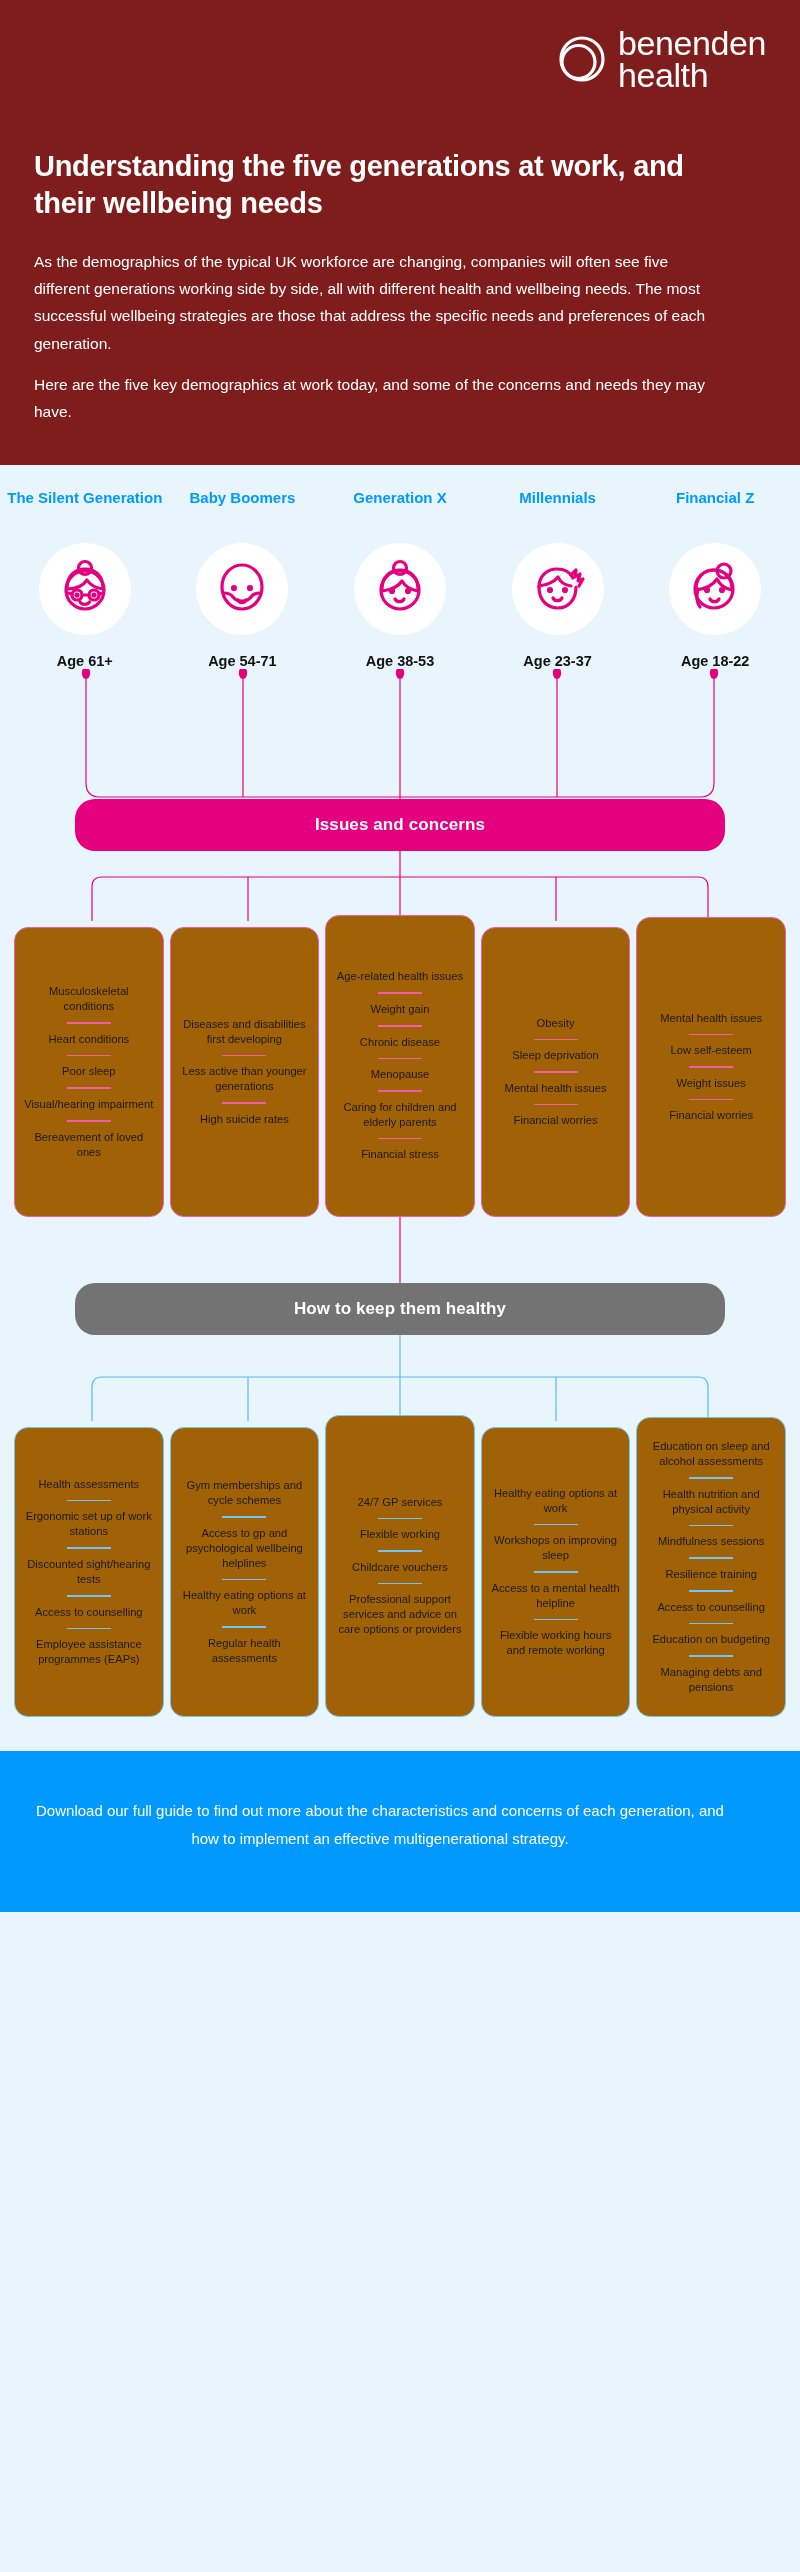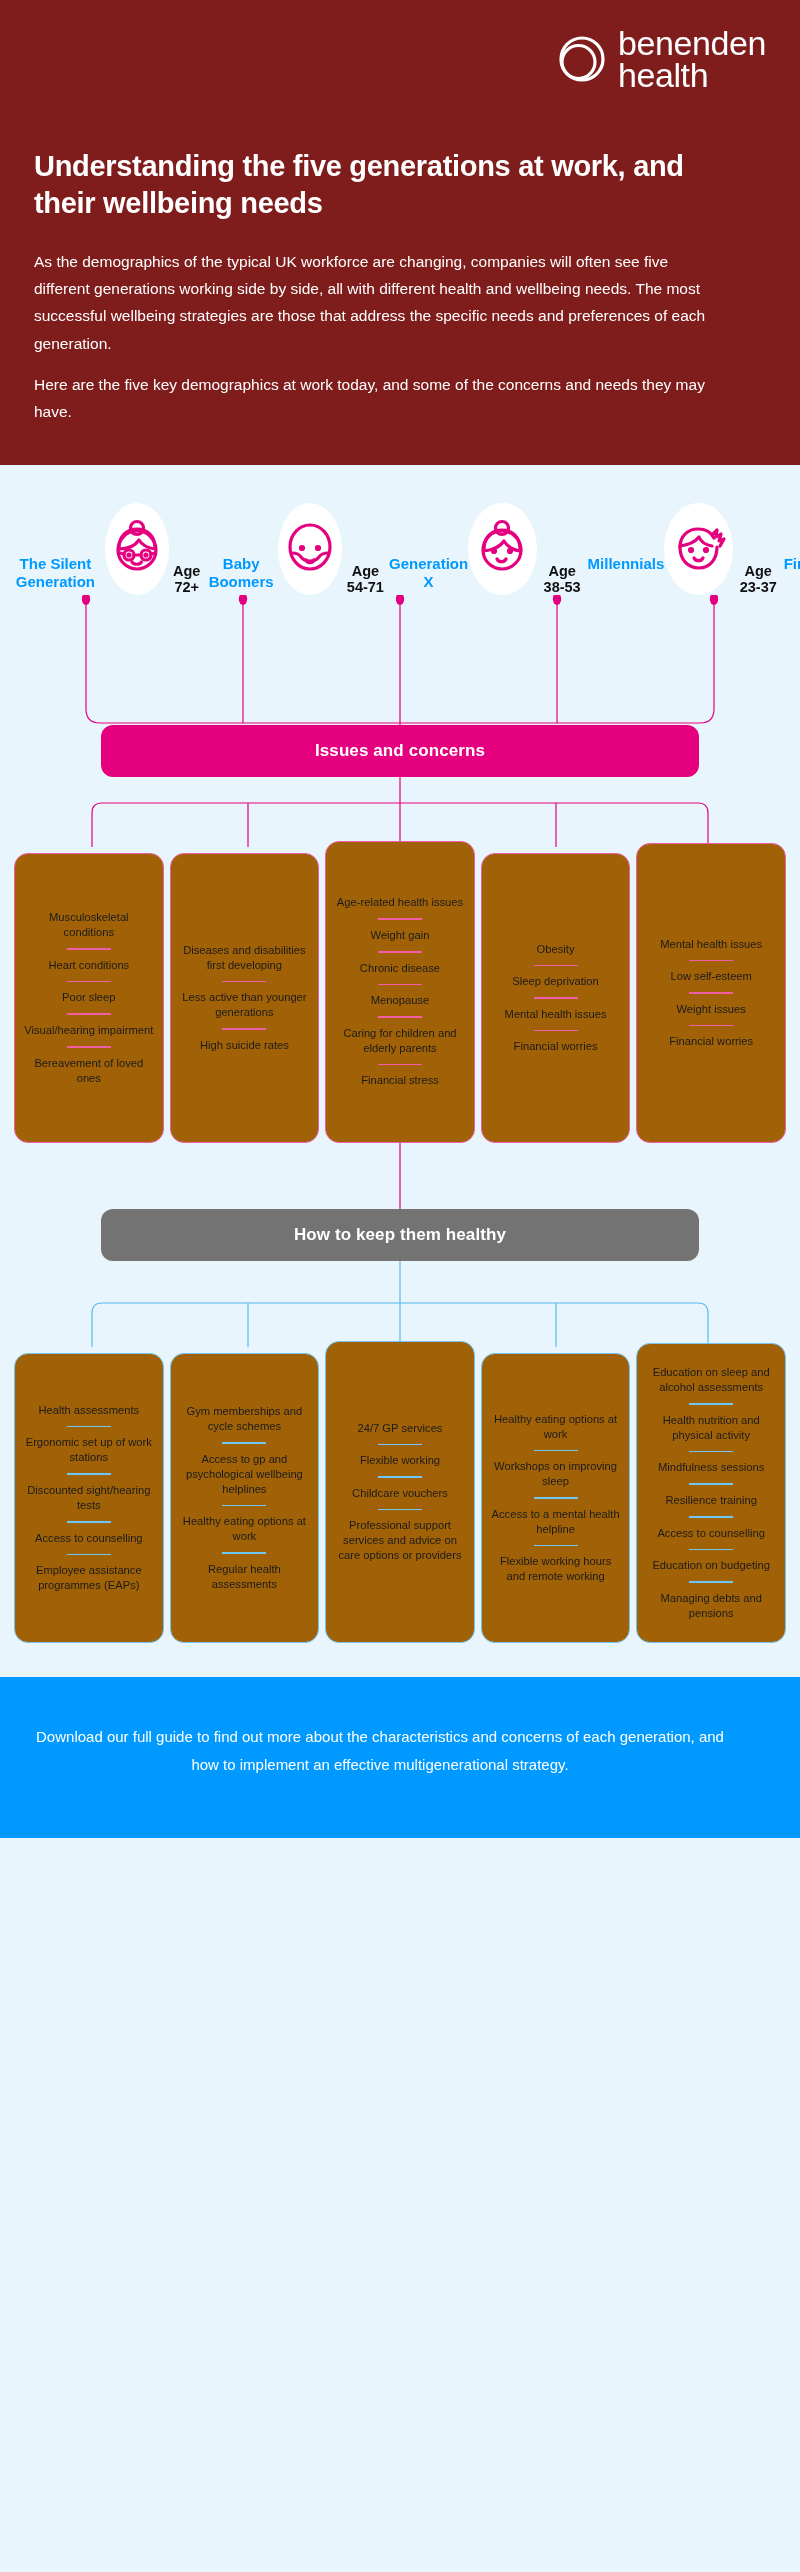--- a/index.html
+++ b/index.html
@@ -49,22 +49,22 @@
   .para.second { margin-top: 14px; }
 
   
   .gens {
     display: flex;
     padding: 24px 6px 0 6px;
   }
   .gen-col {
     flex: 1 1 0;
     display: flex;
-    flex-direction: row;
-    align-items: flex-end;
+    flex-direction: column;
+    align-items: center;
   }
   .gen-name {
     color: #0099ff;
     font-weight: bold;
     font-size: 15px;
     line-height: 1.22;
     text-align: center;
     min-height: 40px;
     display: flex;
     align-items: flex-start;
@@ -84,22 +84,22 @@
     margin-top: 18px;
     text-align: center;
   }
 
   
   .conn { display: block; width: 800px; }
 
   
   .banner-wrap { display: flex; justify-content: center; }
   .banner {
-    width: 598px;
-    border-radius: 12px;
+    width: 650px;
+    border-radius: 20px;
     text-align: center;
     color: #ffffff;
     font-weight: bold;
     font-size: 17px;
     padding: 16px 0;
     letter-spacing: 0.1px;
   }
   .banner.pink { background: #e4007f; }
   .banner.blue { background: #737373; }
 
@@ -198,21 +198,21 @@
               <circle cx="24" cy="40" r="5"></circle>
               <circle cx="41" cy="40" r="5"></circle>
               <path d="M29 40h7M19 39l-4-1M46 39l4-1"></path>
               <path d="M27 47c1.5 3 8 3 9.5 0"></path>
             </g>
             <circle cx="24" cy="40" r="2.6" fill="#e4007f"></circle>
             <circle cx="41" cy="40" r="2.6" fill="#e4007f"></circle>
           </svg>
         </span>
       </div>
-      <div class="age">Age 72+</div>
+      <div class="age">Age 61+</div>
     </div>
 
     <div class="gen-col">
       <div class="gen-name">Baby Boomers</div>
       <div class="avatar">
         <span>
           <svg width="64" height="64" viewBox="0 0 64 64">
             <g fill="none" stroke="#e4007f" stroke-width="3.2" stroke-linecap="round" stroke-linejoin="round">
               <ellipse cx="32" cy="32" rx="20" ry="22"></ellipse>
               <path d="M14 38c4 0 7 1 9 4 3 4 6 4 9 4s6 0 9-4c2-3 5-4 9-4"></path>

